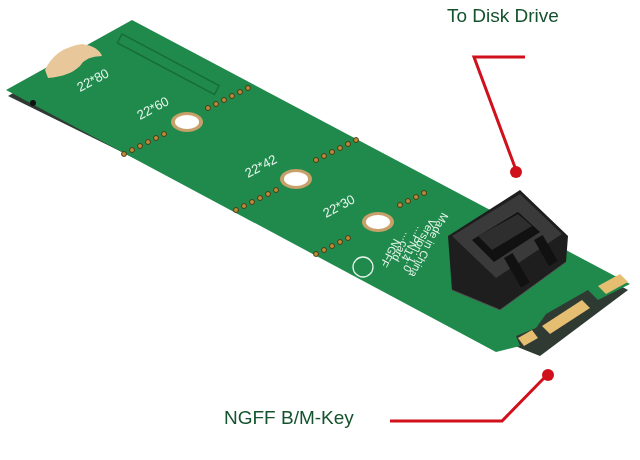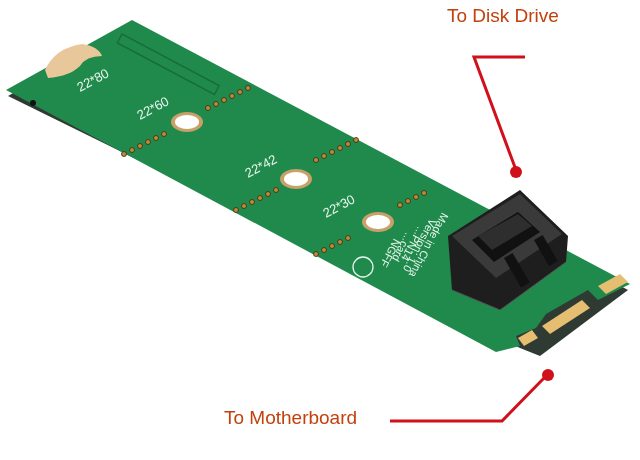--- a/index.html
+++ b/index.html
@@ -1,17 +1,17 @@
 <!DOCTYPE html>
 <html><head>
 <meta charset="utf-8">
 <style>
   html, body { margin:0; padding:0; background:#ffffff; }
   body { width:640px; height:460px; position:relative; overflow:hidden; font-family:"Liberation Sans", sans-serif; }
-  .label { position:absolute; color:#c2410c; font-size:19px; line-height:26px; white-space:nowrap; }
+  .label { position:absolute; color:#14532d; font-size:19px; line-height:26px; white-space:nowrap; }
   .label span { display:block; }
   #top-label { left:447px; top:3px; }
   #bottom-label { left:224px; top:405px; }
   svg#scene { position:absolute; left:0; top:0; }
 </style>
 </head>
 <body>
 
 <svg id="scene" width="640" height="460" viewBox="0 0 640 460">
 
@@ -111,14 +111,14 @@
     <polyline points="390,421 502,421 546,376" fill="none" stroke="#d0111b" stroke-width="3"></polyline>
     <circle cx="548" cy="375" r="6" fill="#d0111b"></circle>
   </g>
 </svg>
 
 <div id="top-label" class="label">
   <span>To Disk Drive</span>
 </div>
 
 <div id="bottom-label" class="label">
-  <span>To Motherboard</span>
+  <span>NGFF B/M-Key</span>
 </div>
 
 </body></html>

